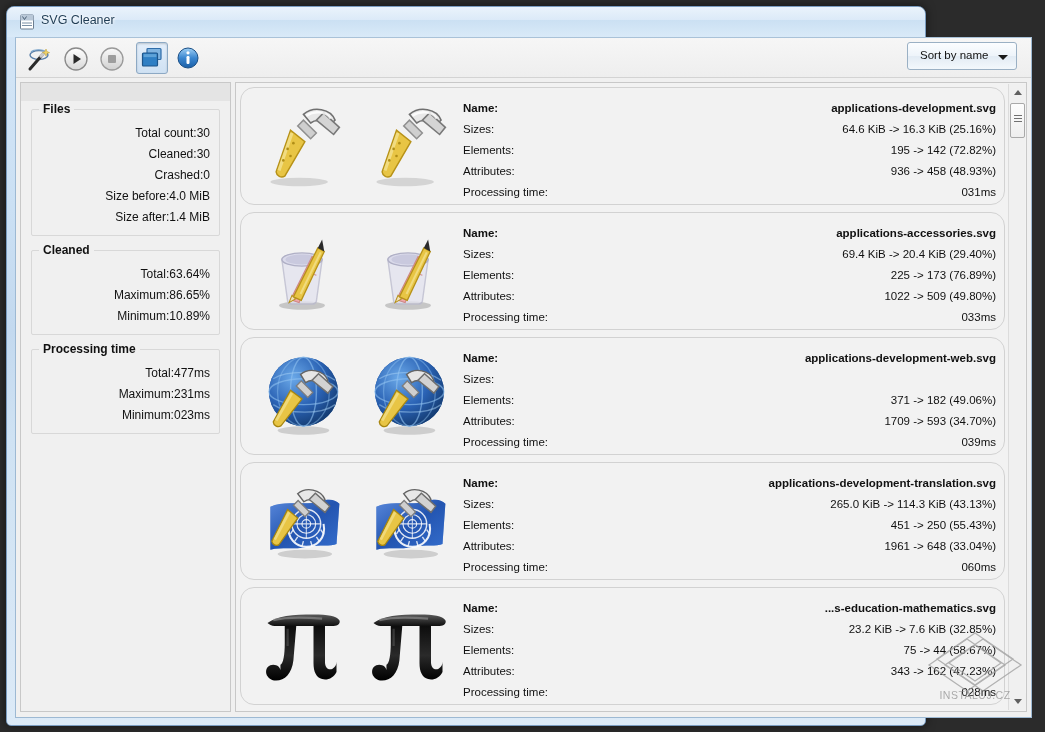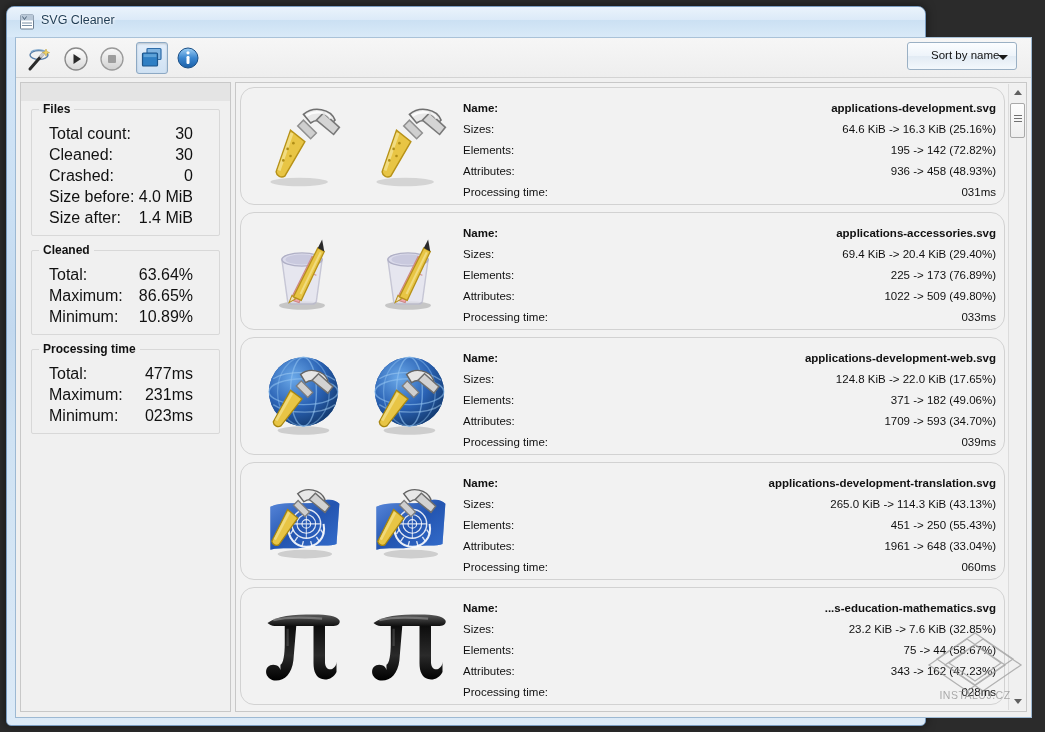--- a/index.html
+++ b/index.html
@@ -118,21 +118,21 @@
   #sortbox {
     position: absolute; right: 14px; top: 4px;
     width: 110px; height: 28px;
     border: 1px solid #9ab0c4;
     border-radius: 3px;
     background: linear-gradient(to bottom, #fbfdff 0%, #eef4fa 48%, #e2ebf4 52%, #f3f8fc 100%);
     box-sizing: border-box;
     cursor: default;
   }
   #sort-label {
-    position: absolute; left: 23px; top: 6px;
+    position: absolute; left: 12px; top: 6px;
     font-size: 11.5px; color: #111;
     white-space: nowrap;
   }
   #sort-arrow {
     position: absolute; right: 8px; top: 12px;
     width: 0; height: 0;
     border-left: 5px solid transparent;
     border-right: 5px solid transparent;
     border-top: 5px solid #1a1a1a;
   }
@@ -160,39 +160,38 @@
     border: 1px solid #c8c8c8;
     border-top: none;
     box-sizing: border-box;
     padding: 8px 10px 0 10px;
   }
   .group {
     position: relative;
     margin-bottom: 14px;
     border: 1px solid #d8d8d8;
     border-radius: 2px;
-    padding: 13px 26px 7px 9px;
+    padding: 13px 9px 7px 9px;
   }
   .group-title {
     position: absolute;
     top: -8px; left: 7px;
     background: #f0f0f0;
     padding: 0 4px;
     font-size: 12px;
     font-weight: bold;
     color: #111;
   }
   .srow {
     display: flex;
-    justify-content: space-between;
-    font-size: 16px;
+    justify-content: flex-end;
+    font-size: 12px;
     color: #111;
     line-height: 21px;
     white-space: nowrap;
-    margin-left: 8px;
   }
   .srow .k { text-align: left; }
   .srow .v { text-align: right; }
 
   
   #results {
     position: absolute; left: 219px; top: 44px;
     width: 792px; height: 630px;
     background: #f2f2f2;
     border: 1px solid #c8c8c8;
@@ -617,21 +616,20 @@
               <path d="M39 21 l11 9 3.5-4.5 -10-9z" fill="#d2d2d2" stroke="#6e6e6e" stroke-width="1"></path>
             </svg>
           </div>
           <div class="fields">
             <div class="frow name">
               <span class="lbl">Name:</span>
               <span class="val">applications-development-web.svg</span>
             </div>
             <div class="frow">
               <span class="lbl plain">Sizes:</span>
-              <span class="val">124.8 KiB -&gt; 22.0 KiB (17.65%)</span>
             </div>
             <div class="frow">
               <span class="lbl plain">Elements:</span>
               <span class="val">371 -&gt; 182 (49.06%)</span>
             </div>
             <div class="frow">
               <span class="lbl plain">Attributes:</span>
               <span class="val">1709 -&gt; 593 (34.70%)</span>
             </div>
             <div class="frow">

